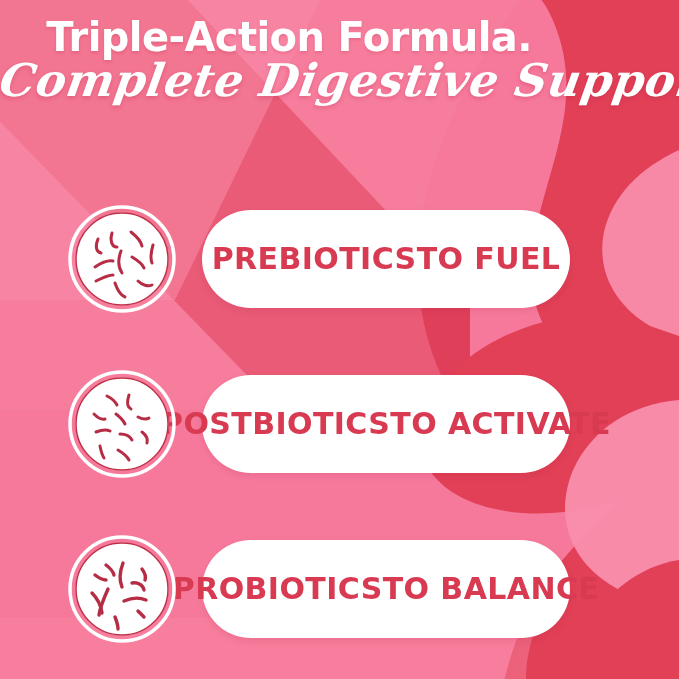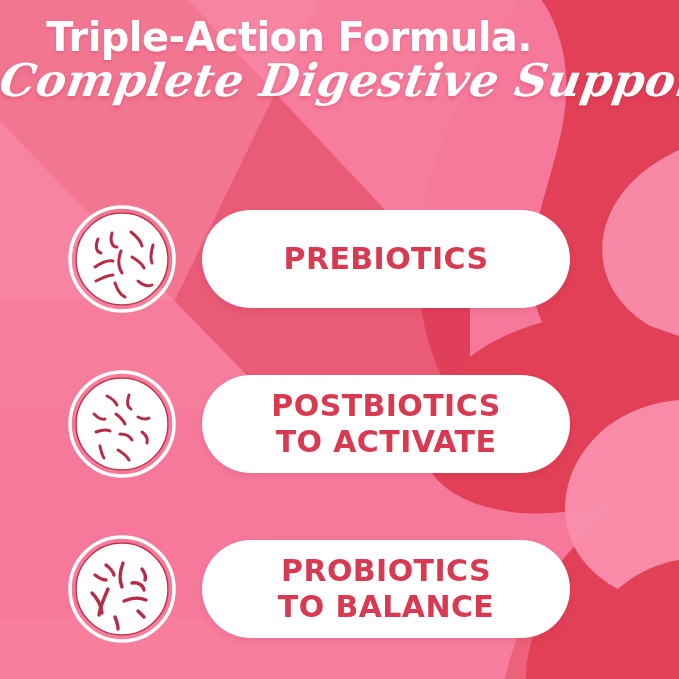--- a/index.html
+++ b/index.html
@@ -85,21 +85,21 @@
   
   .pill {
     flex: 0 0 auto;
     margin-left: 26px;
     width: 368px;
     height: 98px;
     background: #ffffff;
     border-radius: 49px;
     box-shadow: 0 3px 7px rgba(160,25,55,0.13);
     display: flex;
-    flex-direction: column;
+    flex-direction: row;
     align-items: center;
     justify-content: center;
     box-sizing: border-box;
     padding: 0 20px;
   }
   .pill-l1, .pill-l2 {
     font-family: "DejaVu Sans", sans-serif;
     font-weight: bold;
     color: #d83a52;
     font-size: 30px;
@@ -182,20 +182,21 @@
             <path d="M53,46 C50,54 50,62 54,68"></path>
             <path d="M64,52 C69,55 74,58 76,63"></path>
             <path d="M28,76 C34,73 40,70 45,70"></path>
             <path d="M47,78 C49,84 52,90 57,92"></path>
             <path d="M70,76 C74,80 80,82 84,80"></path>
           </g>
         </svg>
       </div>
       <div class="pill">
         <span class="pill-l1">PREBIOTICS</span>
+        <span class="pill-l2">TO FUEL</span>
       </div>
     </div>
 
     <div class="row">
       <div class="dish">
         <svg viewBox="0 0 108 108" aria-hidden="true">
           <circle cx="54" cy="54" r="52" fill="none" stroke="#ffffff" stroke-width="3.5"></circle>
           <circle cx="54" cy="54" r="46.5" fill="#ffffff"></circle>
           <circle cx="54" cy="54" r="46" fill="none" stroke="#c03049" stroke-width="1.5"></circle>
           <g fill="none" stroke="#b62c45" stroke-width="3" stroke-linecap="round" stroke-linejoin="round">

